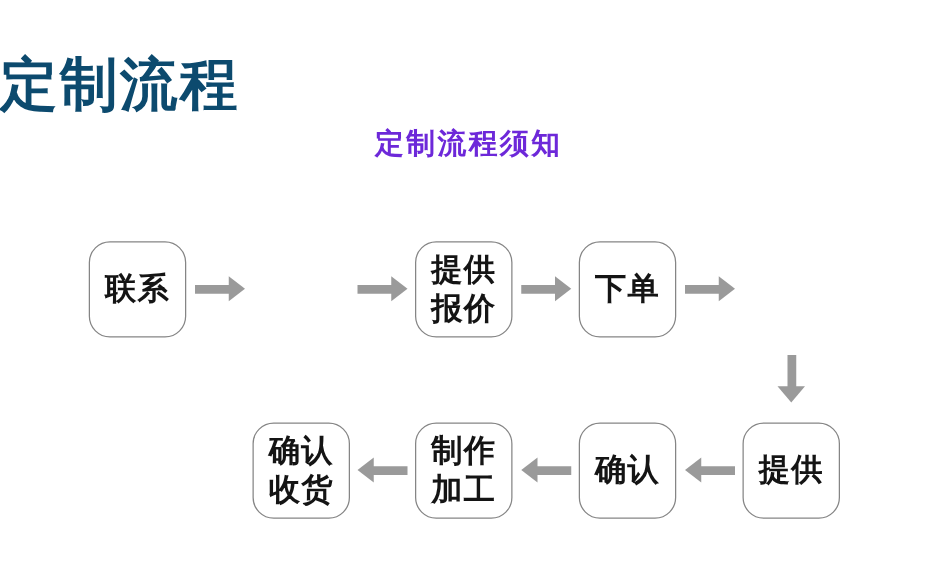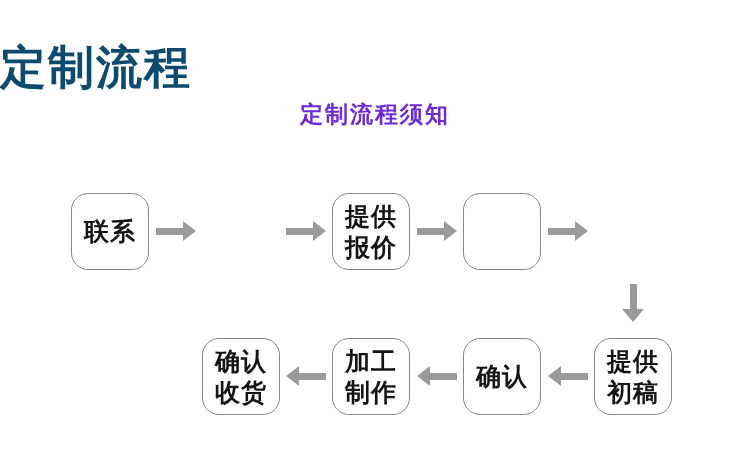--- a/index.html
+++ b/index.html
@@ -109,49 +109,49 @@
   </div>
   <div class="box r1 c3">
     <span>提供</span>
     <span>报价</span>
   </div>
   <div class="arrow arrow-right ga3">
     <span class="shaft"></span>
     <span class="head"></span>
   </div>
   <div class="box r1 c4">
+    <span>下单</span>
   </div>
   <div class="arrow arrow-right ga4">
     <span class="shaft"></span>
     <span class="head"></span>
   </div>
 
   <div class="arrow arrow-down gdown">
     <span class="shaft"></span>
     <span class="head"></span>
   </div>
 
   <div class="box r2 c5">
     <span>提供</span>
-    <span>初稿</span>
   </div>
   <div class="arrow arrow-left gb1">
     <span class="shaft"></span>
     <span class="head"></span>
   </div>
   <div class="box r2 c4">
     <span>确认</span>
   </div>
   <div class="arrow arrow-left gb2">
     <span class="shaft"></span>
     <span class="head"></span>
   </div>
   <div class="box r2 c3">
+    <span>制作</span>
     <span>加工</span>
-    <span>制作</span>
   </div>
   <div class="arrow arrow-left gb3">
     <span class="shaft"></span>
     <span class="head"></span>
   </div>
   <div class="box r2 c2">
     <span>确认</span>
     <span>收货</span>
   </div>
 

